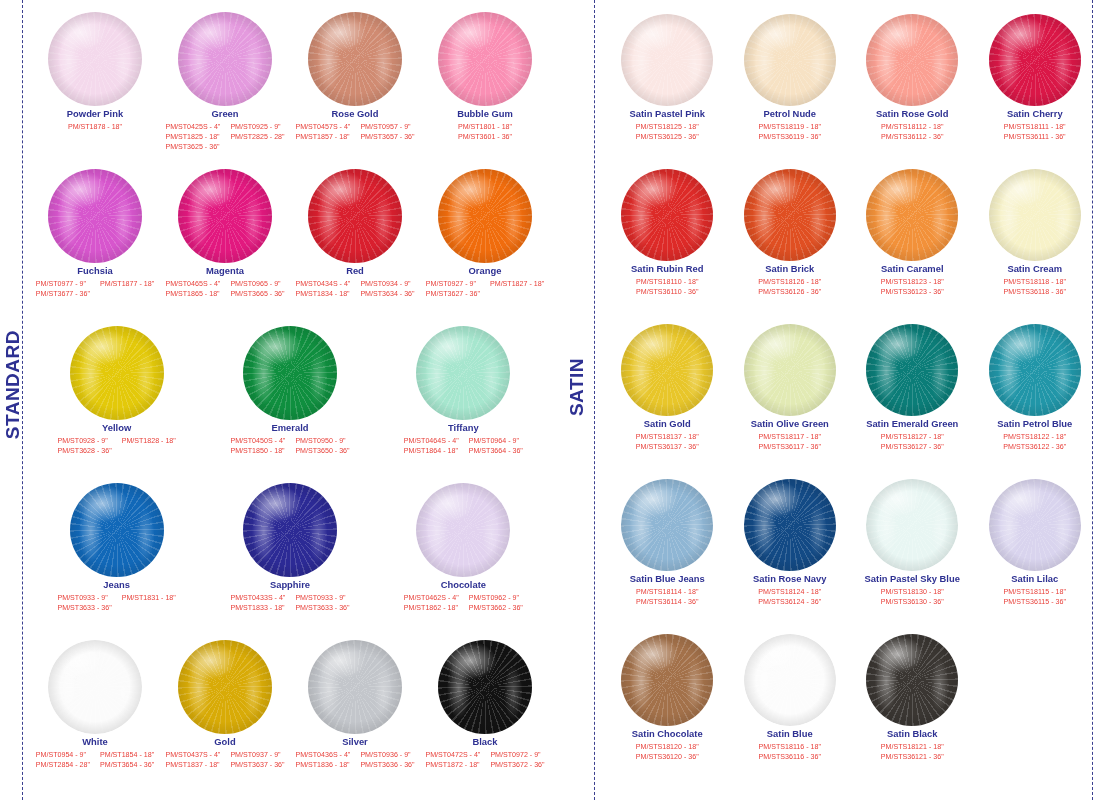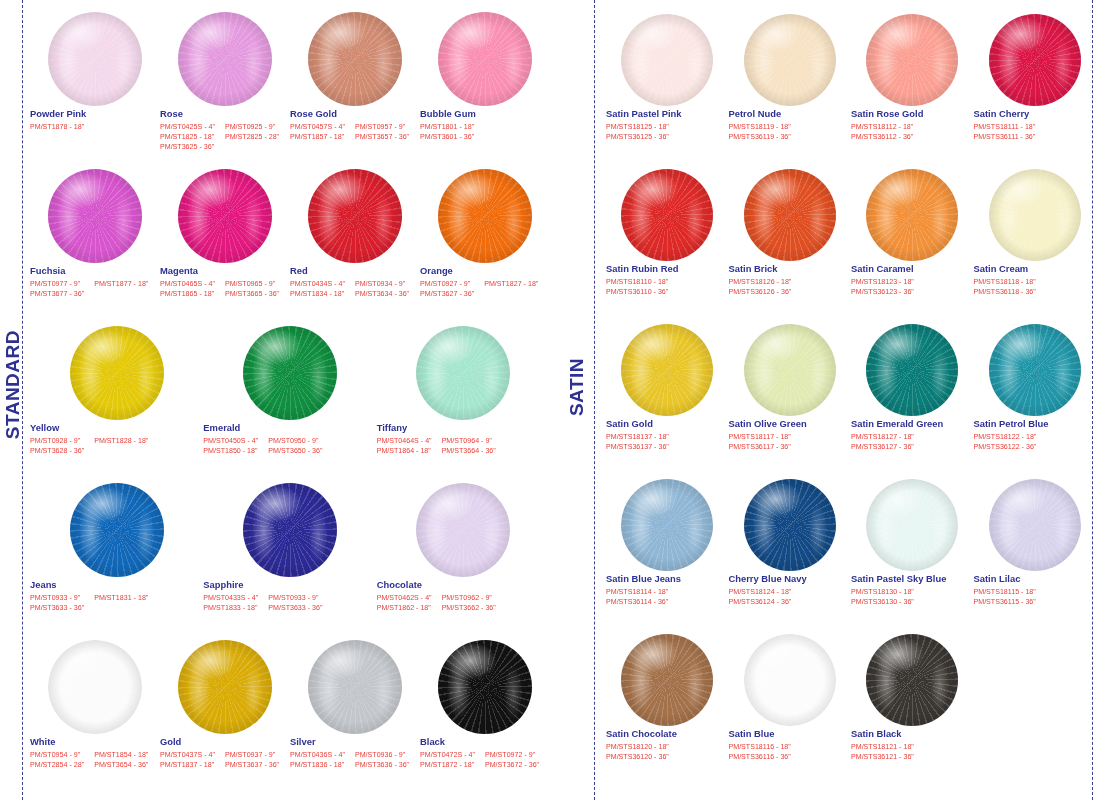--- a/index.html
+++ b/index.html
@@ -46,21 +46,21 @@
   .panel.satin    { left: 606px; width: 490px; }
 
   .row { display: flex; width: 100%; }
   .panel.standard .row { height: 157px; }
   .panel.satin    .row { height: 155px; }
 
   .cell {
     flex: 1 1 0;
     display: flex;
     flex-direction: column;
-    align-items: flex-start;
+    align-items: center;
     position: relative;
   }
   .cell.empty { visibility: hidden; }
 
   
   .balloon-wrap {
     position: relative;
     display: flex;
     align-items: flex-start;
     justify-content: center;
@@ -167,21 +167,21 @@
           </div>
         </div>
         <div class="cell">
           <div class="balloon-wrap">
             <div class="balloon" style="background: rgb(228, 154, 222);">
               <div class="scallop"></div>
               <div class="gloss"></div>
               <div class="shade"></div>
             </div>
           </div>
-          <div class="name">Rose</div>
+          <div class="name">Green</div>
           <div class="skus">
             <div class="sku">PM/ST0425S - 4"</div>
             <div class="sku">PM/ST0925 - 9"</div>
             <div class="sku">PM/ST1825 - 18"</div>
             <div class="sku">PM/ST2825 - 28"</div>
             <div class="sku">PM/ST3625 - 36"</div>
           </div>
         </div>
         <div class="cell">
           <div class="balloon-wrap">
@@ -634,21 +634,21 @@
           </div>
         </div>
         <div class="cell">
           <div class="balloon-wrap">
             <div class="balloon" style="background: rgb(19, 74, 133);">
               <div class="scallop"></div>
               <div class="gloss"></div>
               <div class="shade"></div>
             </div>
           </div>
-          <div class="name">Cherry Blue Navy</div>
+          <div class="name">Satin Rose Navy</div>
           <div class="skus one-col">
             <div class="sku">PM/STS18124 - 18"</div>
             <div class="sku">PM/STS36124 - 36"</div>
           </div>
         </div>
         <div class="cell">
           <div class="balloon-wrap">
             <div class="balloon" style="background: rgb(232, 246, 243);">
               <div class="scallop"></div>
               <div class="gloss"></div>

